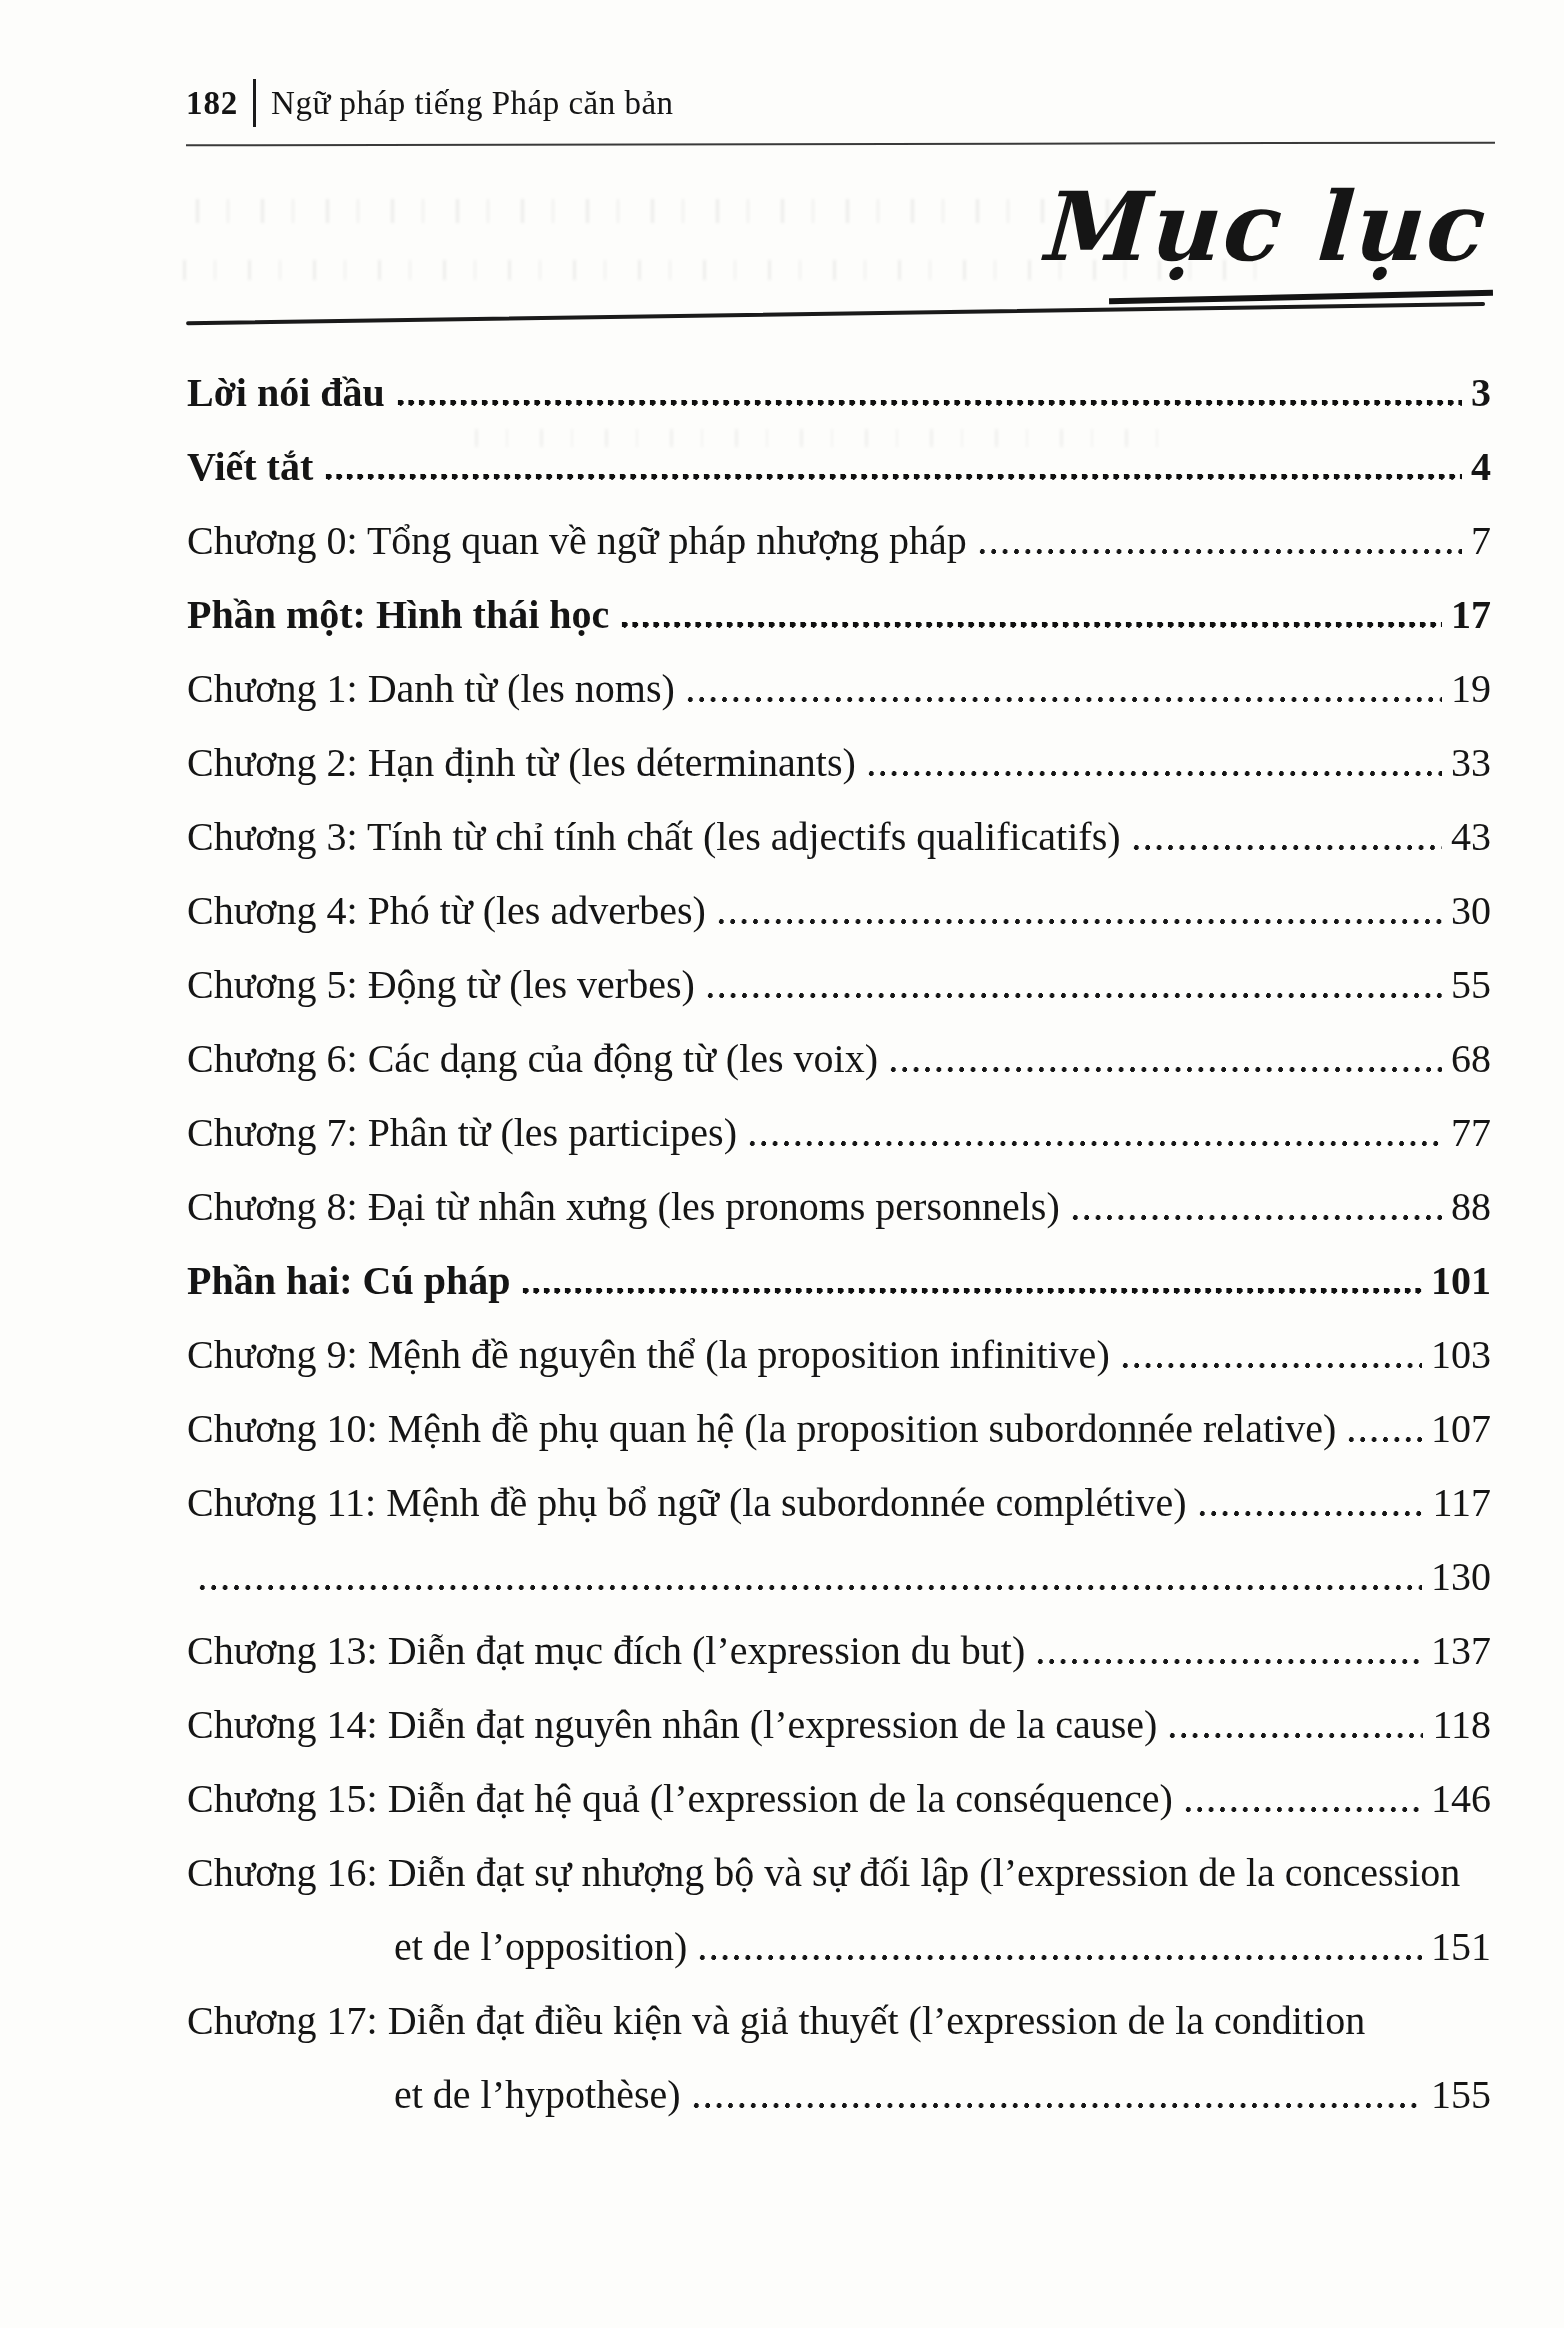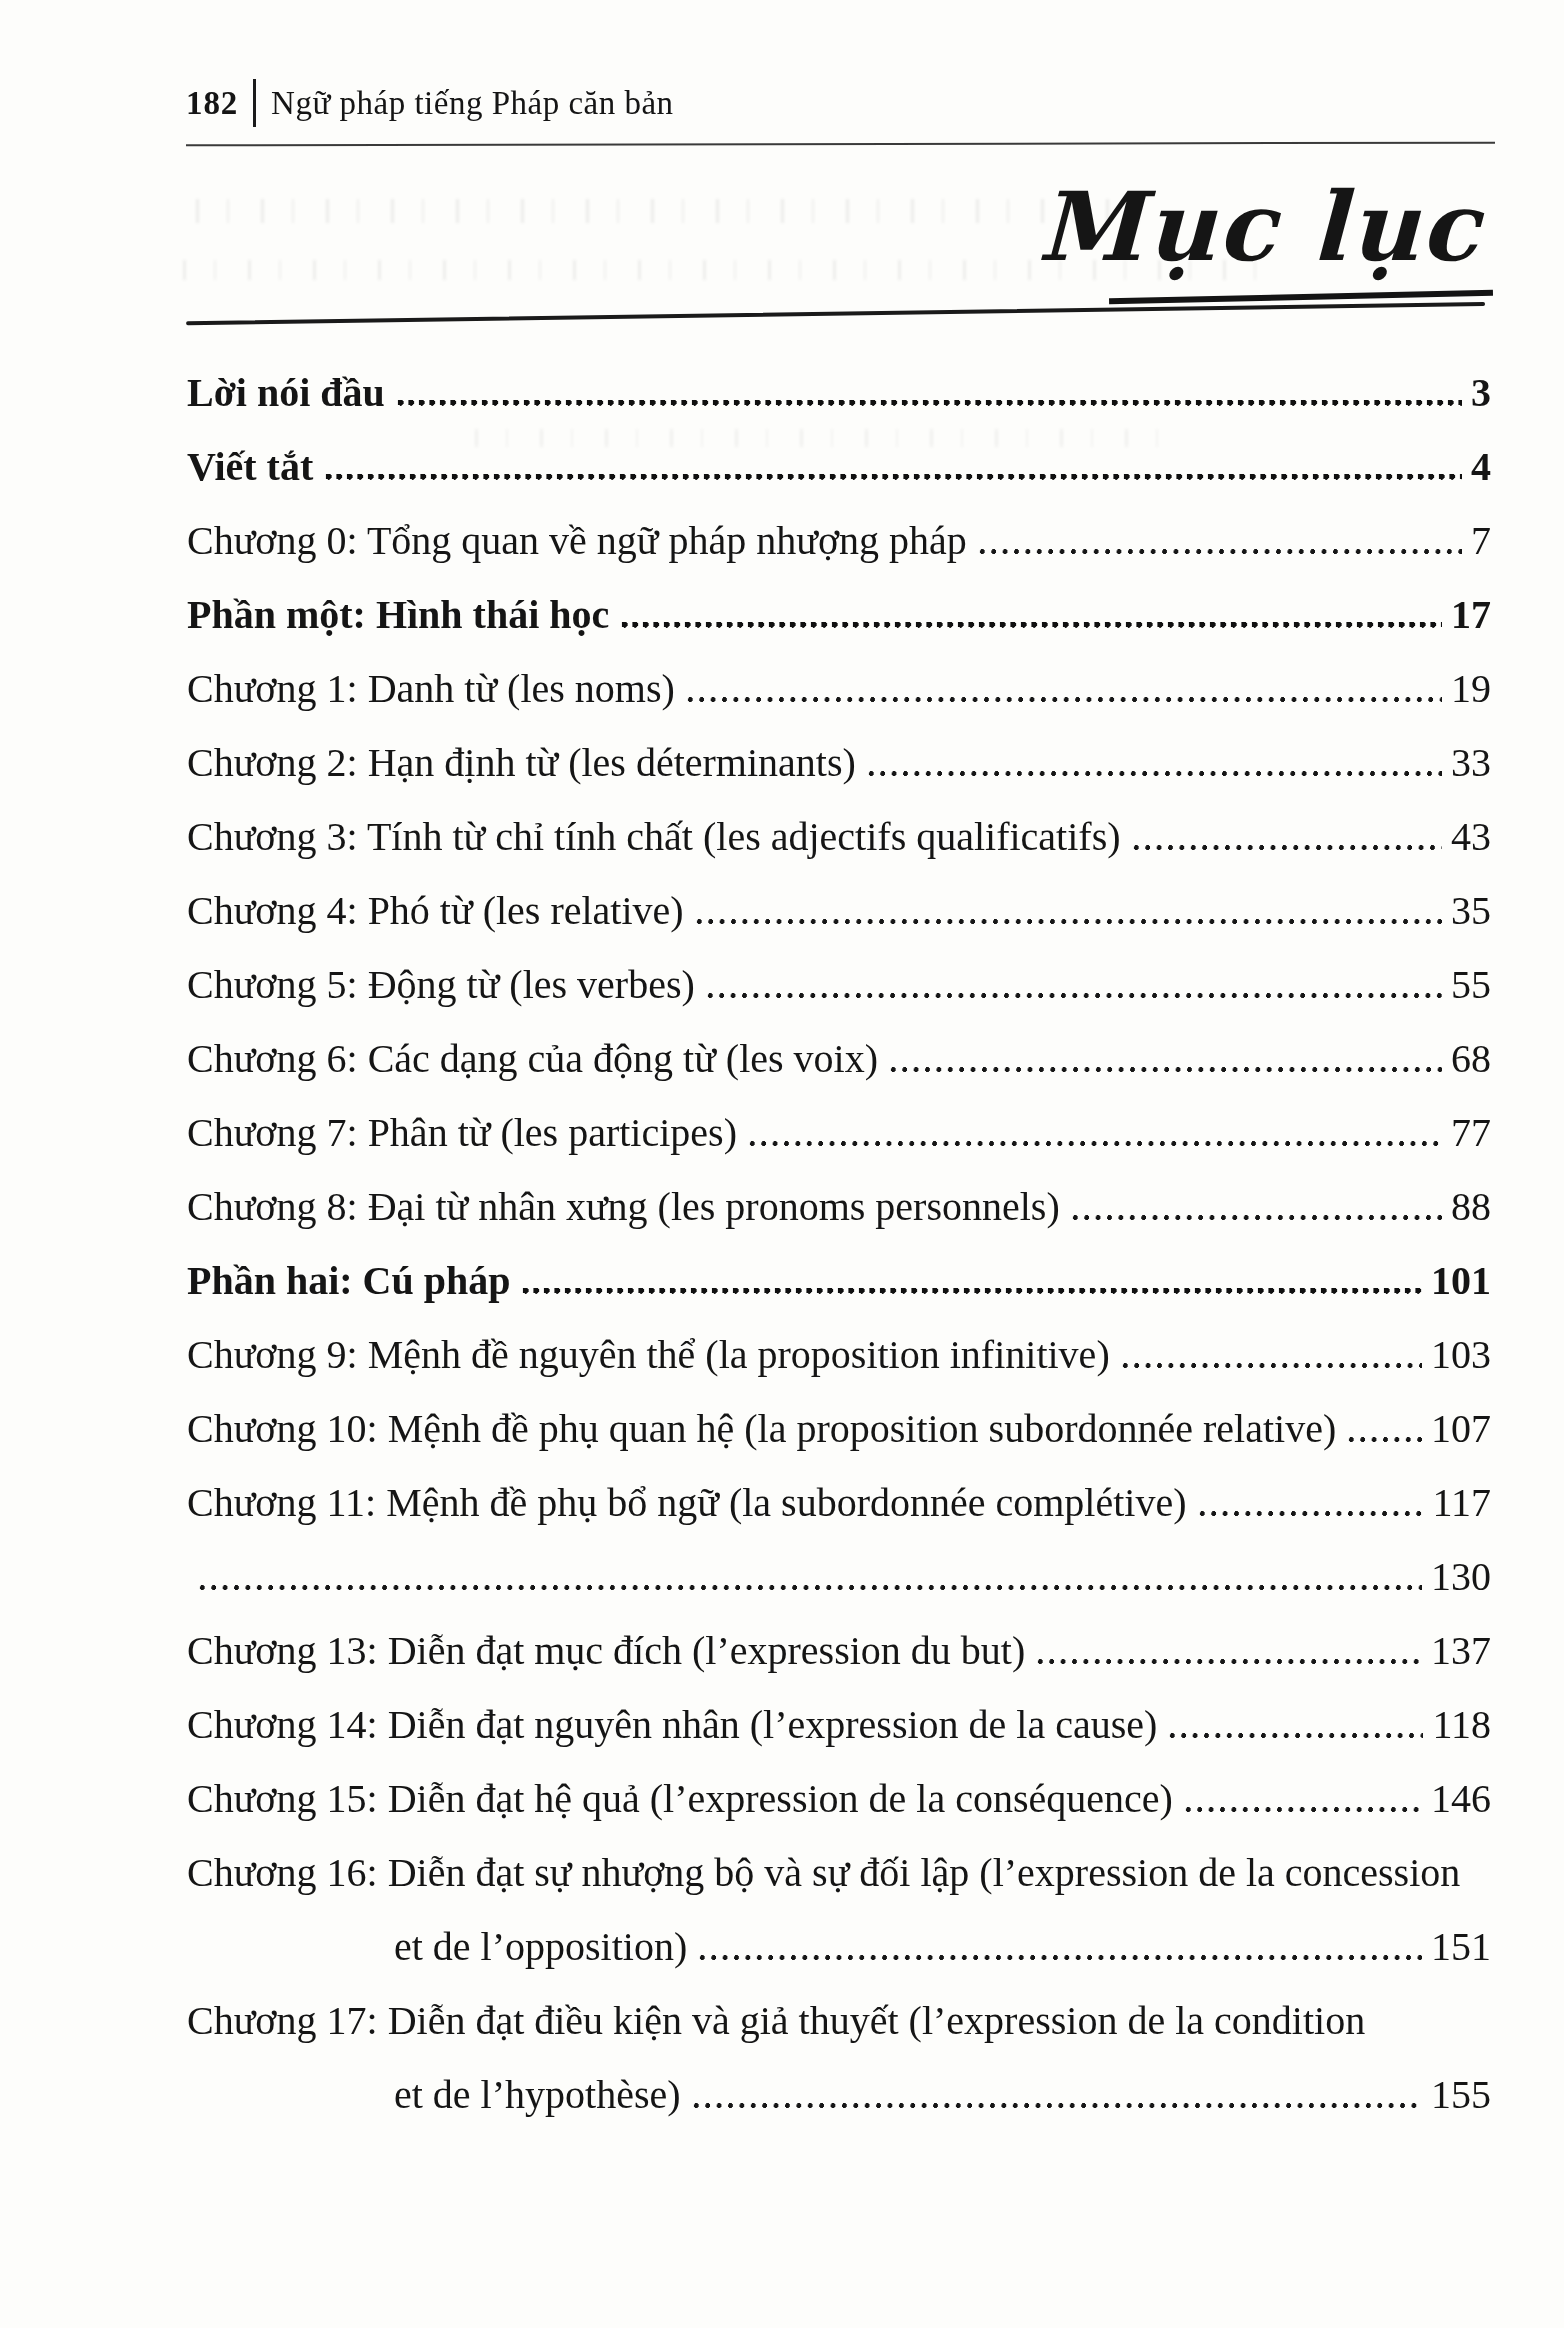--- a/index.html
+++ b/index.html
@@ -142,23 +142,23 @@
       <span class="page-num">33</span>
     </div>
       <div class="row">
       <span class="indent"></span>
       <span class="label">Chương 3: Tính từ chỉ tính chất (les adjectifs qualificatifs)</span>
       <span class="leader"></span>
       <span class="page-num">43</span>
     </div>
       <div class="row">
       <span class="indent"></span>
-      <span class="label">Chương 4: Phó từ (les relative)</span>
-      <span class="leader"></span>
-      <span class="page-num">35</span>
+      <span class="label">Chương 4: Phó từ (les adverbes)</span>
+      <span class="leader"></span>
+      <span class="page-num">30</span>
     </div>
       <div class="row">
       <span class="indent"></span>
       <span class="label">Chương 5: Động từ (les verbes)</span>
       <span class="leader"></span>
       <span class="page-num">55</span>
     </div>
       <div class="row">
       <span class="indent"></span>
       <span class="label">Chương 6: Các dạng của động từ (les voix)</span>

